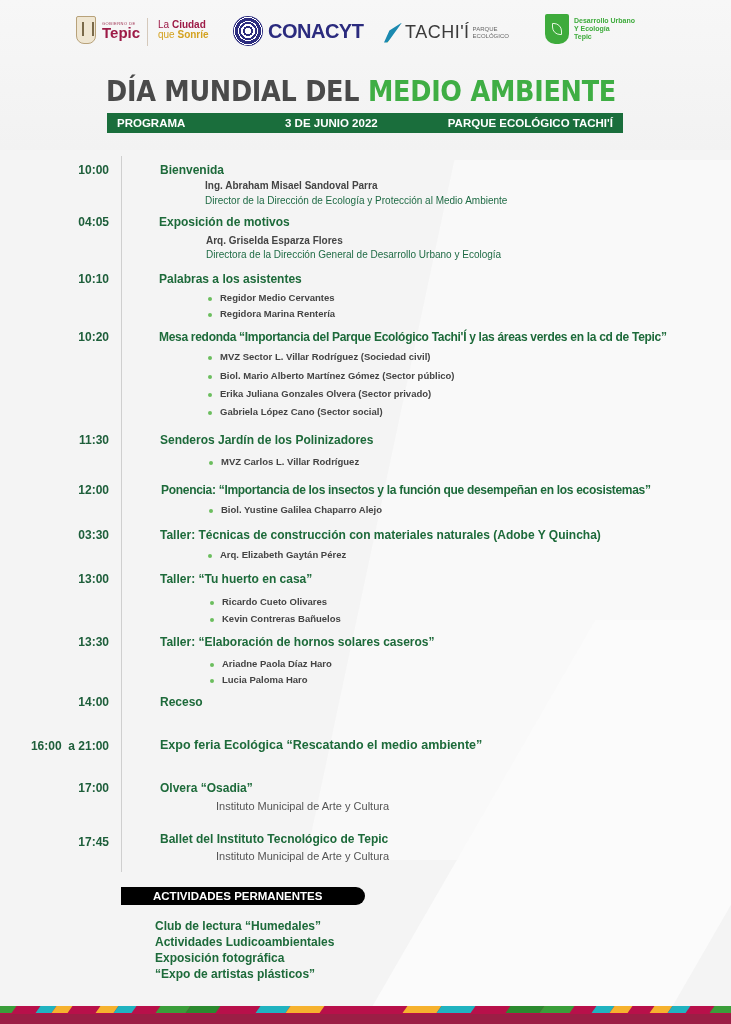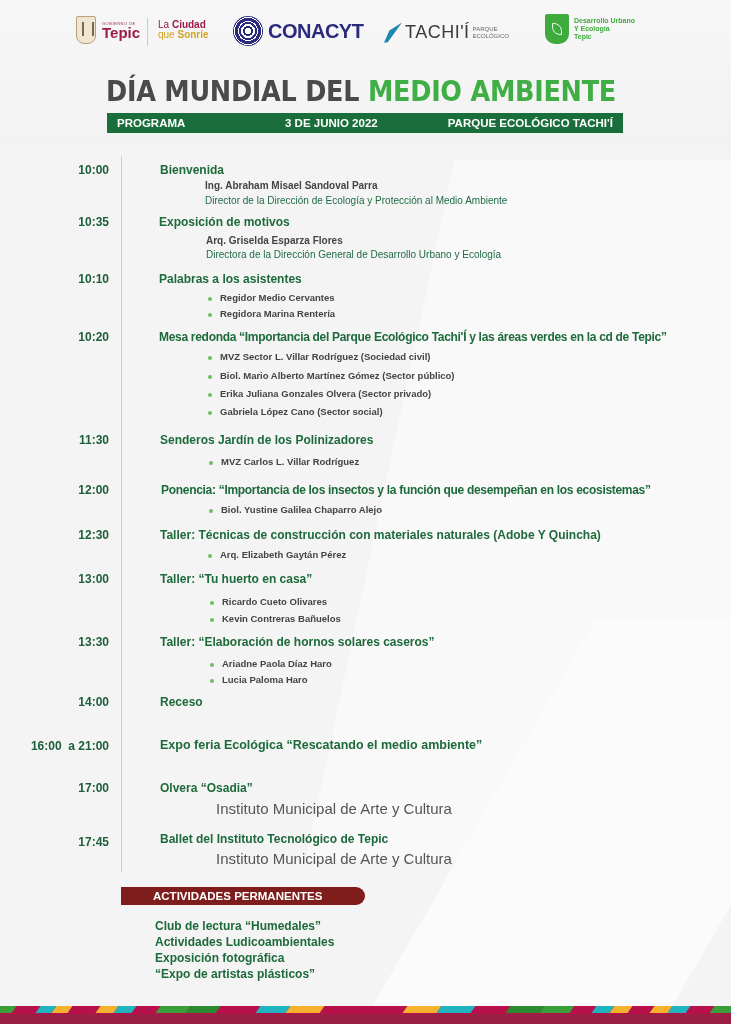--- a/index.html
+++ b/index.html
@@ -84,26 +84,26 @@
     .time {
       position: absolute; right: 622px; font-size: 12px; font-weight: bold; color: #1d5e3a; text-align: right; white-space: nowrap;
     }
     .event { position: absolute; font-size: 12px; font-weight: bold; color: #1d6a3a; white-space: nowrap; }
     .person { position: absolute; font-size: 10px; font-weight: bold; color: #444; white-space: nowrap; }
     .role { position: absolute; font-size: 10px; color: #1f6b45; white-space: nowrap; }
     .bullet { position: absolute; font-size: 9.5px; font-weight: bold; color: #444; white-space: nowrap; }
     .bullet::before {
       content: ""; position: absolute; left: -12px; top: 5px; width: 4px; height: 4px; border-radius: 50%; background: #6bbd5e;
     }
-    .inst { position: absolute; font-size: 15px; color: #555; white-space: nowrap; }
+    .inst { position: absolute; font-size: 11px; color: #555; white-space: nowrap; }
 
     
     .perm-band {
       position: absolute; left: 121px; top: 887px; width: 244px; height: 18px;
-      background: #7f1d1d; border-radius: 0 10px 10px 0; color: #fff;
+      background: #000000; border-radius: 0 10px 10px 0; color: #fff;
       font-size: 11.5px; font-weight: bold; padding-left: 32px; line-height: 18px;
     }
     .perm-list { position: absolute; left: 155px; top: 918px; }
     .perm-item { font-size: 12px; font-weight: bold; color: #1d6a3a; line-height: 16px; white-space: nowrap; }
 
     
     .footer { position: absolute; left: 0; top: 1006px; width: 731px; height: 18px; background: #b8104a; }
     .footer-bottom { position: absolute; left: 0; top: 1014px; width: 731px; height: 10px; background: #9b1e45; }
     .seg { position: absolute; top: 1006px; height: 7px; transform: skewX(-35deg); }
   </style>
@@ -164,21 +164,21 @@
 
 <div class="vline"></div>
 
 <div>
 
   <div class="time" style="top:163px">10:00</div>
   <div class="event" style="left:160px;top:163px">Bienvenida</div>
   <div class="person" style="left:205px;top:180px">Ing. Abraham Misael Sandoval Parra</div>
   <div class="role" style="left:205px;top:195px">Director de la Dirección de  Ecología y Protección al Medio Ambiente</div>
 
-  <div class="time" style="top:215px">10:35</div>
+  <div class="time" style="top:215px">04:05</div>
   <div class="event" style="left:159px;top:215px">Exposición de motivos</div>
   <div class="person" style="left:206px;top:235px">Arq. Griselda Esparza Flores</div>
   <div class="role" style="left:206px;top:249px">Directora de la Dirección General de Desarrollo Urbano y Ecología</div>
 
   <div class="time" style="top:272px">10:10</div>
   <div class="event" style="left:159px;top:272px">Palabras a  los asistentes</div>
   <div class="bullet" style="left:220px;top:292px">Regidor Medio Cervantes</div>
   <div class="bullet" style="left:220px;top:308px">Regidora Marina Rentería</div>
 
   <div class="time" style="top:330px">10:20</div>
@@ -189,21 +189,21 @@
   <div class="bullet" style="left:220px;top:406px">Gabriela López Cano (Sector social)</div>
 
   <div class="time" style="top:433px">11:30</div>
   <div class="event" style="left:160px;top:433px">Senderos Jardín de los Polinizadores</div>
   <div class="bullet" style="left:221px;top:456px">MVZ Carlos L. Villar Rodríguez</div>
 
   <div class="time" style="top:483px">12:00</div>
   <div class="event" style="left:161px;top:483px;letter-spacing:-.3px">Ponencia: “Importancia de los insectos y la función que desempeñan en los ecosistemas”</div>
   <div class="bullet" style="left:221px;top:504px">Biol. Yustine Galilea Chaparro Alejo</div>
 
-  <div class="time" style="top:528px">12:30</div>
+  <div class="time" style="top:528px">03:30</div>
   <div class="event" style="left:160px;top:528px">Taller:  Técnicas de construcción con materiales naturales  (Adobe Y Quincha)</div>
   <div class="bullet" style="left:220px;top:549px">Arq. Elizabeth Gaytán Pérez</div>
 
   <div class="time" style="top:572px">13:00</div>
   <div class="event" style="left:160px;top:572px">Taller:  “Tu huerto en casa”</div>
   <div class="bullet" style="left:222px;top:596px">Ricardo Cueto Olivares</div>
   <div class="bullet" style="left:222px;top:613px">Kevin Contreras Bañuelos</div>
 
   <div class="time" style="top:635px">13:30</div>
   <div class="event" style="left:160px;top:635px">Taller: “Elaboración de hornos solares caseros”</div>

